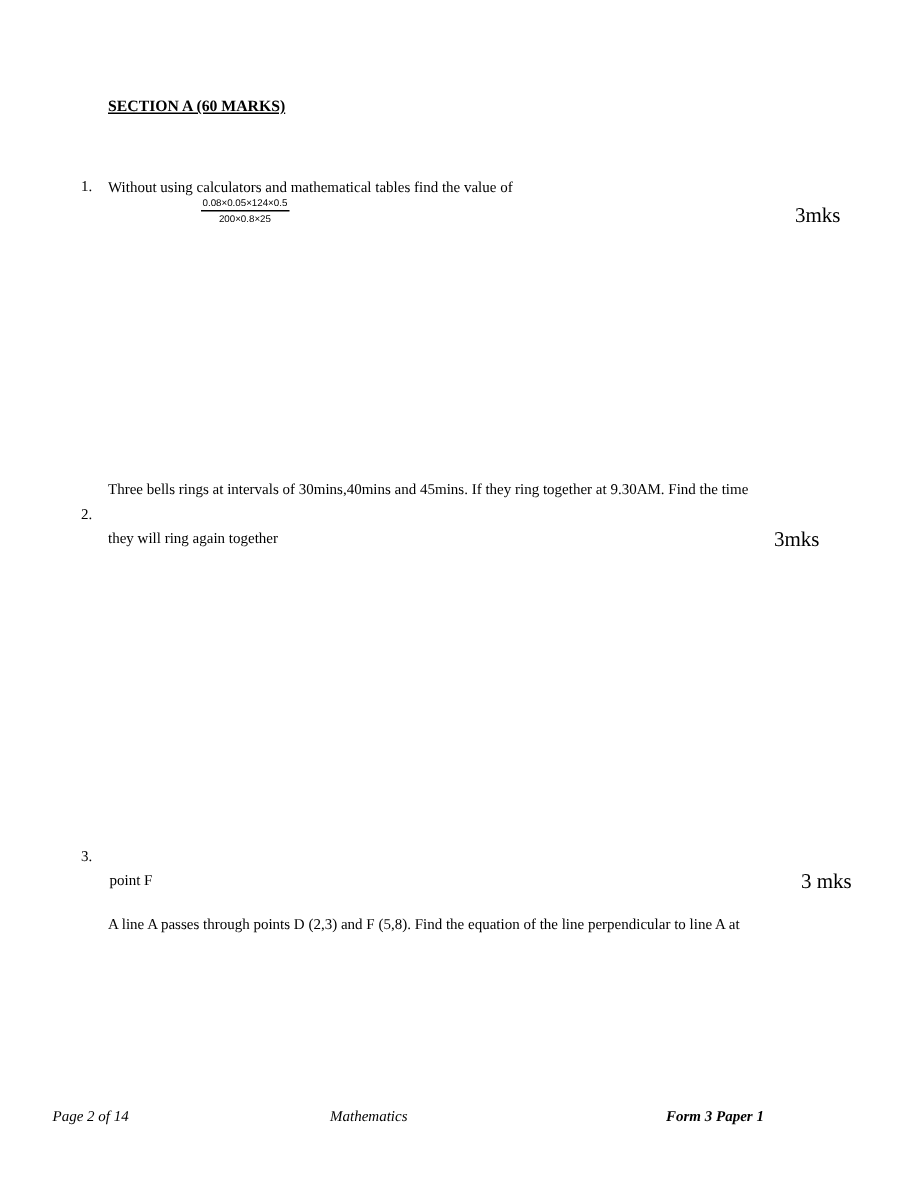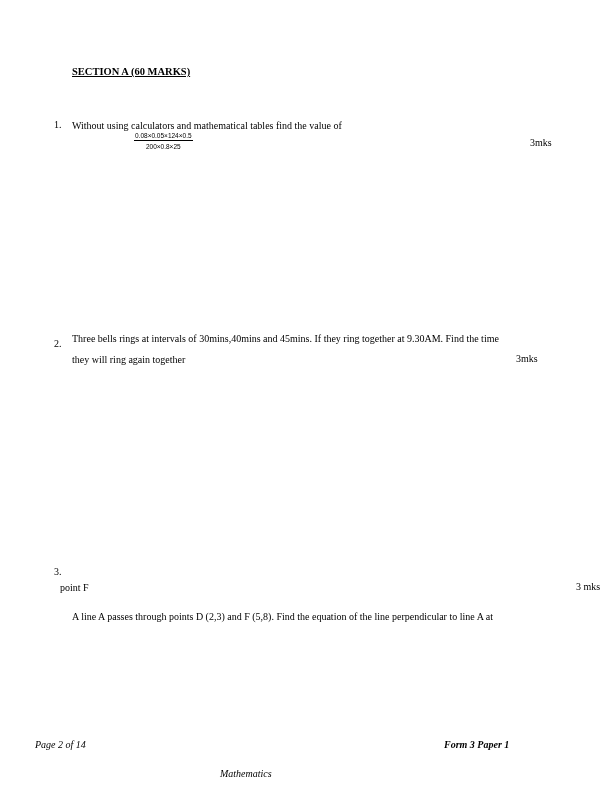--- a/index.html
+++ b/index.html
@@ -7,21 +7,21 @@
     width: 612px; height: 792px; position: relative; overflow: hidden;
     font-family: "Liberation Serif", serif; color: #000; font-size: 10px;
   }
   .abs { position: absolute; white-space: nowrap; }
   .section-title {
     left: 72px; top: 66px; font-weight: bold; text-decoration: underline;
     font-size: 10.5px;
   }
   .qnum { font-size: 10px; }
   .qtext { font-size: 10px; line-height: 13px; }
-  .marks { font-size: 10px; }
+  .marks { font-size: 14px; }
   .fraction {
     position: absolute; left: 134px; top: 132px; text-align: center;
     font-family: "Liberation Sans", sans-serif; font-size: 6.5px;
   }
   .fraction .num { padding: 0 1px 1px 1px; border-bottom: 0.8px solid #000; }
   .fraction .den { padding-top: 2px; }
   .footer { font-style: italic; font-size: 10px; top: 739px; }
 </style>
 </head>
 <body>
@@ -35,31 +35,31 @@
     <span class="abs qtext" style="left:72px; top:119px;">Without using calculators and mathematical tables find the value of</span>
     <div class="fraction">
       <div class="num">0.08×0.05×124×0.5</div>
       <div class="den">200×0.8×25</div>
     </div>
     <span class="abs marks" style="left:530px; top:137px;">3mks</span>
   </div>
 
   <div>
     <span class="abs qnum" style="left:54px; top:338px;">2.</span>
-    <span class="abs qtext" style="left:72px; top:332px;">Three bells rings at intervals of 30mins,40mins and 45mins. If they ring together at 9.30AM. Find the time</span>
+    <span class="abs qtext" style="left:72px; top:320px;">Three bells rings at intervals of 30mins,40mins and 45mins. If they ring together at 9.30AM. Find the time</span>
     <span class="abs qtext" style="left:72px; top:353px;">they will ring again together</span>
     <span class="abs marks" style="left:516px; top:353px;">3mks</span>
   </div>
 
   <div>
     <span class="abs qnum" style="left:54px; top:566px;">3.</span>
     <span class="abs qtext" style="left:72px; top:566px;margin-top:44px;">A line A passes through points D (2,3) and F (5,8). Find the equation of the line perpendicular to line A at</span>
-    <span class="abs qtext" style="left:60px; top:581px;">point F</span>
-    <span class="abs marks" style="left:534px; top:581px;margin-left:42px;">3 mks</span>
+    <span class="abs qtext" style="left:73px; top:581px;">point F</span>
+    <span class="abs marks" style="left:534px; top:581px;">3 mks</span>
   </div>
 
   <div>
     <span class="abs footer" style="left:35px;">Page 2 of 14</span>
-    <span class="abs footer" style="left:220px;margin-top:29px;">Mathematics</span>
+    <span class="abs footer" style="left:220px;">Mathematics</span>
     <span class="abs footer" style="left:444px;font-weight:bold;">Form 3 Paper 1</span>
   </div>
 
 </div>
 
 </body></html>

